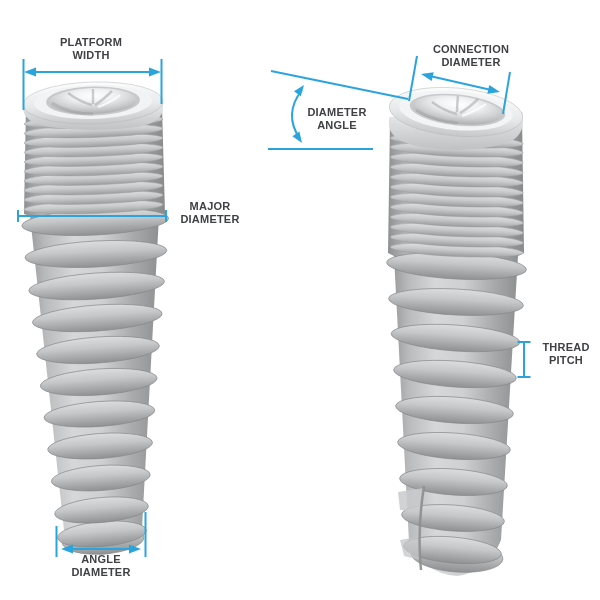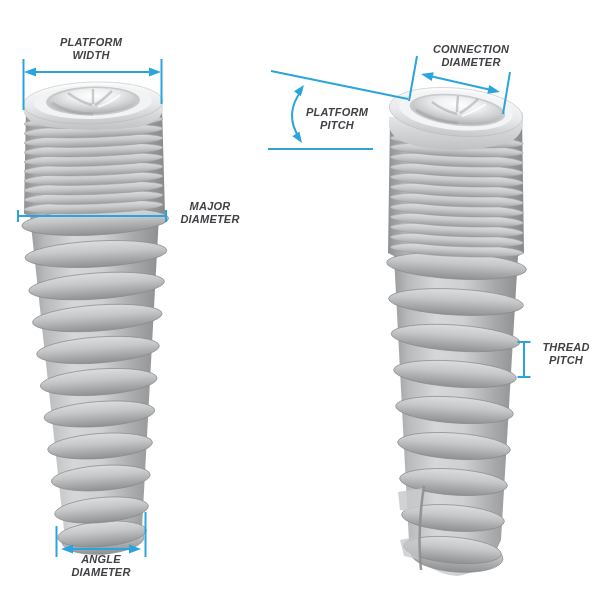--- a/index.html
+++ b/index.html
@@ -1,20 +1,19 @@
 <!DOCTYPE html>
 <html style="--background: #ffffff; --annotation-blue: #2ba4de; --label-text: #404145;"><head>
 <meta charset="utf-8">
 <style>
   html,body { margin:0; padding:0; background:var(--background,#ffffff); }
   .stage {
     position:relative; width:600px; height:600px;
     background:var(--background,#ffffff); overflow:hidden;
     font-family:"Liberation Sans", sans-serif;
-    font-style:italic;
   }
   .stage svg { position:absolute; left:0; top:0; }
   .label {
     position:absolute; text-align:center;
     font-weight:bold; font-size:11px; line-height:13px;
     letter-spacing:0.02em; color:var(--label-text,#404145);
     user-select:none;
   }
   .ln { stroke:var(--annotation-blue,#2ba4de); stroke-width:2; fill:none; }
   .ah { fill:var(--annotation-blue,#2ba4de); stroke:none; }
@@ -203,15 +202,15 @@
       <line class="ln" x1="524" y1="342" x2="524" y2="377"></line>
       <line class="ln" x1="517.5" y1="342" x2="530.5" y2="342"></line>
       <line class="ln" x1="517.5" y1="377" x2="530.5" y2="377"></line>
     </g>
   </svg>
 
   <div class="label" style="left:52px; top:36px; width:78px;">PLATFORM WIDTH</div>
   <div class="label" style="left:168px; top:200px; width:84px;">MAJOR DIAMETER</div>
   <div class="label" style="left:59px; top:553px; width:84px;">ANGLE DIAMETER</div>
   <div class="label" style="left:419px; top:43px; width:104px;">CONNECTION DIAMETER</div>
-  <div class="label" style="left:292px; top:106px; width:90px;">PLATFORM PITCH</div>
+  <div class="label" style="left:292px; top:106px; width:90px;">DIAMETER ANGLE</div>
   <div class="label" style="left:530px; top:341px; width:72px;">THREAD PITCH</div>
 </div>
 
 </body></html>

